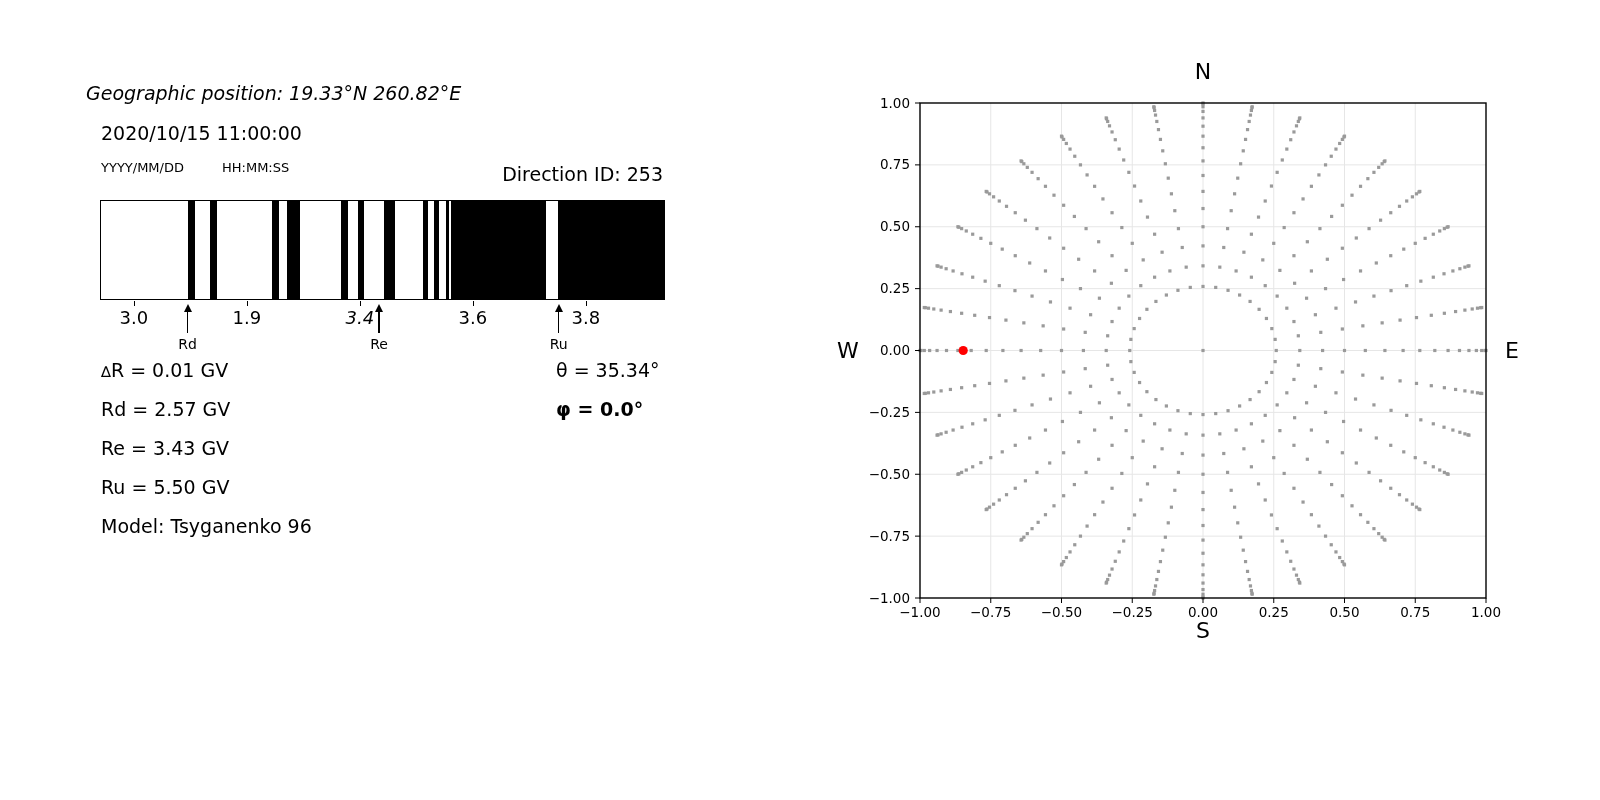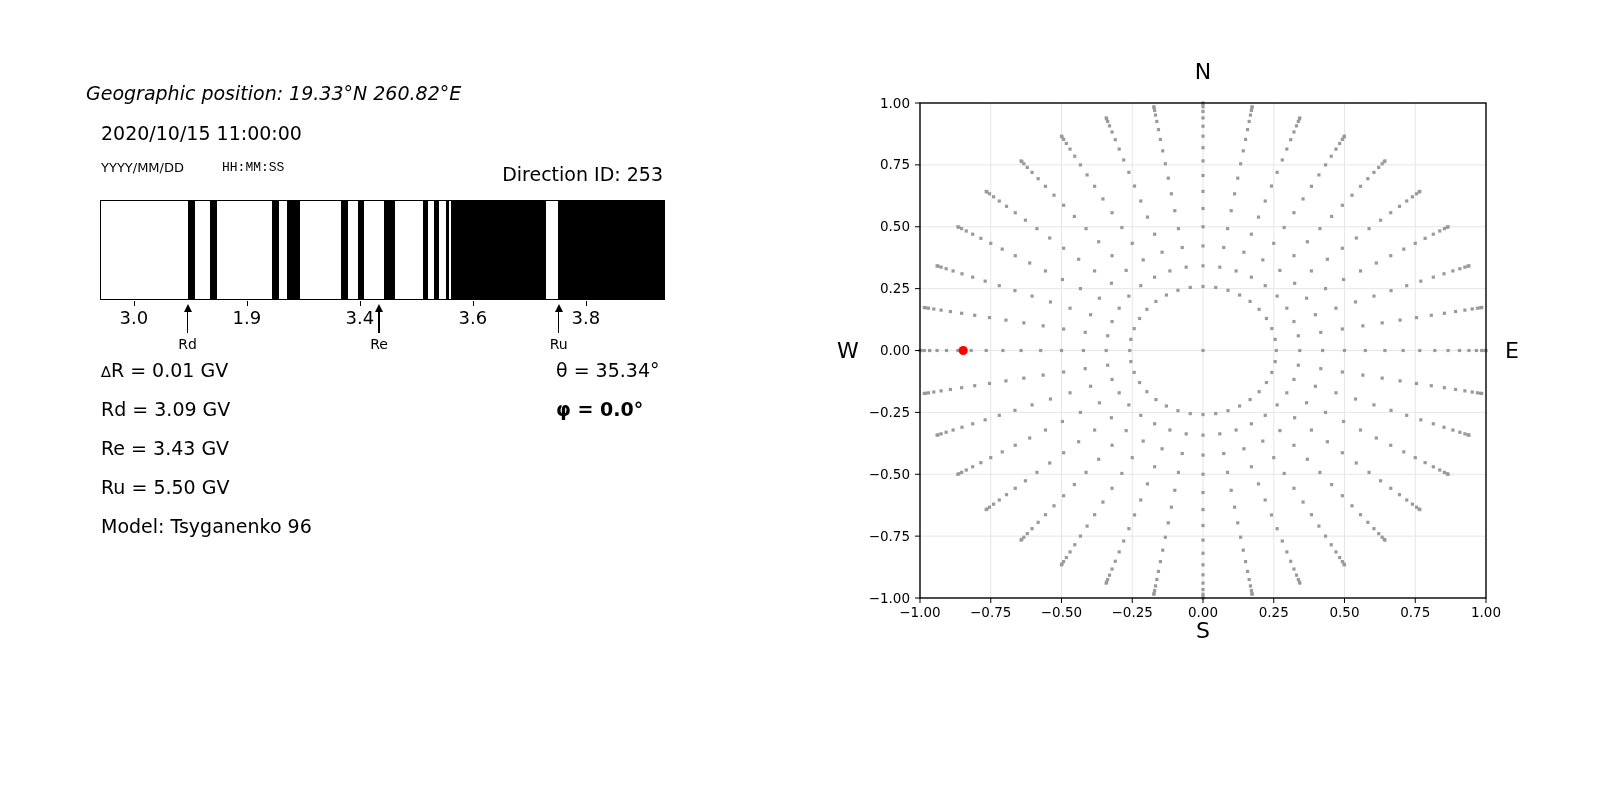--- a/index.html
+++ b/index.html
@@ -32,21 +32,21 @@
   #caption .cap-credit{font-size:12.5px;margin-top:15px;}
 </style>
 </head>
 <body>
 
 <div class="page">
 
   <div class="abs t19" style="left:86px;top:83px;font-style:italic;">Geographic position: 19.33°N 260.82°E</div>
   <div class="abs t19" style="left:101px;top:123px;">2020/10/15 11:00:00</div>
   <div class="abs t13" style="left:101px;top:161px;">YYYY/MM/DD</div>
-  <div class="abs t13" style="left:222px;top:161px;font-family:Liberation Mono, monospace;">HH:MM:SS</div>
+  <div class="abs t13" style="left:222px;top:161px;">HH:MM:SS</div>
   <div class="abs t19" style="left:363px;top:164px;width:300px;text-align:right;">Direction ID: 253</div>
 
   <div id="penumbra-frame">
       <div class="pen-band" style="left: 15.5%; width: 1.2%; background: rgb(0, 0, 0);"></div>
       <div class="pen-band" style="left: 19.4%; width: 1.2%; background: rgb(0, 0, 0);"></div>
       <div class="pen-band" style="left: 30.4%; width: 1.2%; background: rgb(0, 0, 0);"></div>
       <div class="pen-band" style="left: 33.1%; width: 2.2%; background: rgb(0, 0, 0);"></div>
       <div class="pen-band" style="left: 42.7%; width: 1.2%; background: rgb(0, 0, 0);"></div>
       <div class="pen-band" style="left: 45.6%; width: 1.2%; background: rgb(0, 0, 0);"></div>
       <div class="pen-band" style="left: 50.2%; width: 2%; background: rgb(0, 0, 0);"></div>
@@ -55,38 +55,38 @@
       <div class="pen-band" style="left: 61.2%; width: 0.7%; background: rgb(0, 0, 0);"></div>
       <div class="pen-band" style="left: 62.2%; width: 16.9%; background: rgb(0, 0, 0);"></div>
       <div class="pen-band" style="left: 81.1%; width: 18.9%; background: rgb(0, 0, 0);"></div>
     </div>
   <div id="pen-axis">
       <div class="pen-tickmark" style="left: 33.9px;"></div>
       <div class="pen-ticklabel" style="left: 33.9px;">3.0</div>
       <div class="pen-tickmark" style="left: 146.9px;"></div>
       <div class="pen-ticklabel" style="left: 146.9px;">1.9</div>
       <div class="pen-tickmark" style="left: 259.9px;"></div>
-      <div class="pen-ticklabel" style="left: 259.9px;">3.4</div>
+      <div class="pen-ticklabel" style="left: 259.9px; font-style: italic;">3.4</div>
       <div class="pen-tickmark" style="left: 372.9px;"></div>
       <div class="pen-ticklabel" style="left: 372.9px;">3.6</div>
       <div class="pen-tickmark" style="left: 485.9px;"></div>
       <div class="pen-ticklabel" style="left: 485.9px;">3.8</div>
       <div class="pen-arrow-head" style="left: 87.575px;"></div>
       <div class="pen-arrow-stem" style="left: 87.575px;"></div>
       <div class="pen-arrow-label" style="left: 87.575px;">Rd</div>
       <div class="pen-arrow-head" style="left: 279.11px;"></div>
       <div class="pen-arrow-stem" style="left: 279.11px;"></div>
       <div class="pen-arrow-label" style="left: 279.11px; text-align: center;">Re</div>
       <div class="pen-arrow-head" style="left: 458.78px;"></div>
       <div class="pen-arrow-stem" style="left: 458.78px;"></div>
       <div class="pen-arrow-label" style="left: 458.78px;">Ru</div>
     </div>
 
   <div class="abs t19" style="left:101px;top:360px;"><span class="delta">∆</span><span>R = 0.01 GV</span></div>
-  <div class="abs t19" style="left:101px;top:399px;">Rd = 3.09 GV</div>
+  <div class="abs t19" style="left:101px;top:399px;">Rd = 2.57 GV</div>
   <div class="abs t19" style="left:101px;top:438px;">Re = 3.43 GV</div>
   <div class="abs t19" style="left:101px;top:477px;">Ru = 5.50 GV</div>
   <div class="abs t19" style="left:101px;top:516px;">Model: Tsyganenko 96</div>
   <div class="abs t19" style="left:556px;top:360px;">θ = 35.34°</div>
   <div class="abs t19" style="left:556px;top:399px;font-weight:bold;">φ = 0.0°</div>
 
   <div id="direction-plot">
     <svg id="dir-svg" width="566" height="495" viewBox="0 0 566 495">
         <g>
           <line x1="70.75" y1="0" x2="70.75" y2="495" stroke="#e6e6e6" stroke-width="1"></line>

